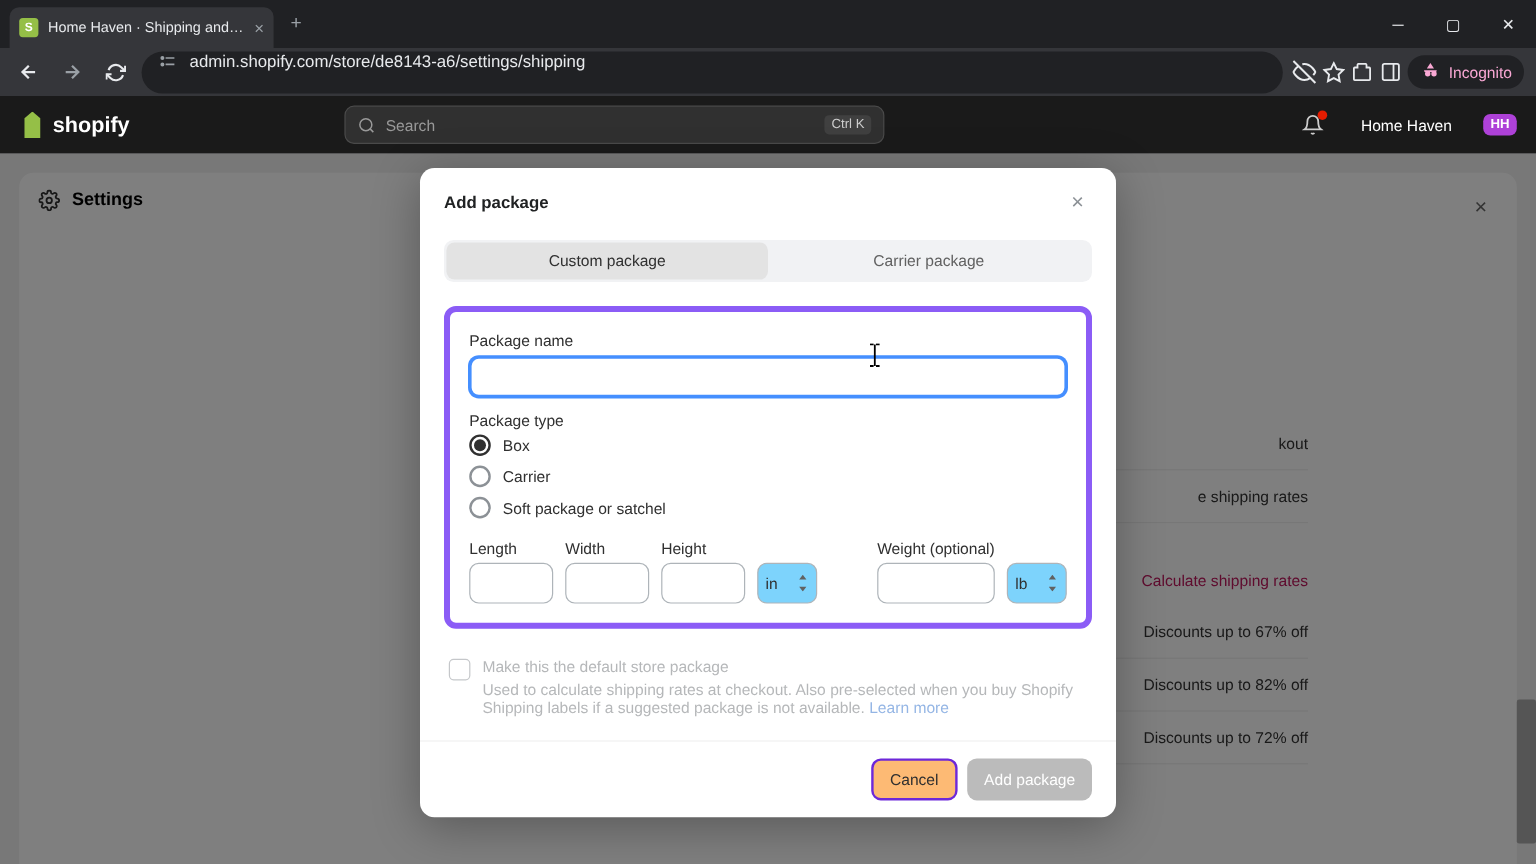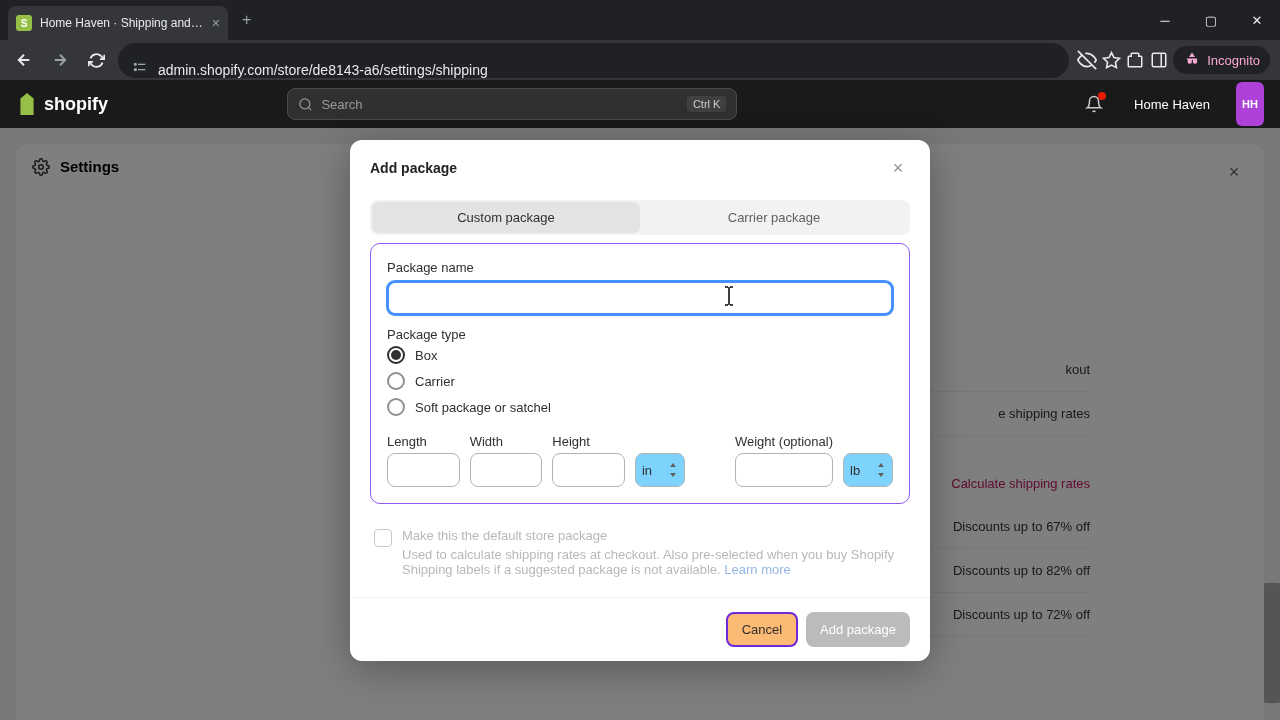--- a/index.html
+++ b/index.html
@@ -10,61 +10,61 @@
 .chrome-tab-favicon { width: 16px; height: 16px; background: #95bf47; border-radius: 3px; display: flex; align-items: center; justify-content: center; font-size: 10px; font-weight: bold; color: white; }
 .chrome-tab-title { color: #e8eaed; font-size: 12px; flex: 1; white-space: nowrap; overflow: hidden; text-overflow: ellipsis; }
 .chrome-tab-close { color: #9aa0a6; font-size: 14px; cursor: pointer; }
 .chrome-newtab { margin-left: 14px; color: #9aa0a6; font-size: 16px; cursor: pointer; }
 .chrome-window-controls { margin-left: auto; display: flex; gap: 0; }
 .wc { width: 46px; height: 40px; display: flex; align-items: center; justify-content: center; color: #e8eaed; font-size: 13px; cursor: pointer; }
 
 .chrome-toolbar { height: 40px; background: #35363a; display: flex; align-items: center; padding: 0 10px; gap: 8px; }
 .nav-btn { width: 28px; height: 28px; display: flex; align-items: center; justify-content: center; color: #9aa0a6; cursor: pointer; border-radius: 50%; }
 .nav-btn.enabled { color: #e8eaed; }
-.url-bar { flex: 1; background: #202124; border-radius: 20px; height: 35px; display: flex; align-items: flex-end; padding: 0 14px; gap: 10px; }
+.url-bar { flex: 1; background: #202124; border-radius: 20px; height: 35px; display: flex; align-items: flex-start; padding: 0 14px; gap: 10px; }
 .url-icon { color: #9aa0a6; font-size: 13px; }
 .url-text { color: #e8eaed; font-size: 14px; flex: 1; }
 .toolbar-right { display: flex; align-items: center; gap: 4px; color: #f9a8d4; justify-content: space-between; }
 .toolbar-icon { width: 20px; height: 20px; display: flex; align-items: center; justify-content: center; font-size: 16px; color: #e8eaed; cursor: pointer; }
 .incognito-pill { display: flex; align-items: center; gap: 6px; background: #202124; padding: 5px 10px; border-radius: 16px; font-size: 13px; }
 
 .shopify-header { height: 48px; background: #1a1a1a; display: flex; align-items: center; padding: 0 16px; gap: 16px; }
 .shopify-logo { display: flex; align-items: center; gap: 6px; color: white; font-weight: 600; font-size: 18px; }
 .shopify-logo-icon { width: 22px; height: 22px; background: #95bf47; clip-path: polygon(50% 0%, 80% 25%, 80% 100%, 20% 100%, 20% 25%); }
 .shopify-search { flex: 0 0 450px; margin: 0 auto; background: #303030; border: 1px solid #4a4a4a; border-radius: 8px; height: 32px; display: flex; align-items: center; padding: 0 10px; gap: 8px; color: #999; }
 .shopify-search-text { flex: 1; font-size: 13px; }
 .shopify-search-kbd { background: #404040; padding: 2px 6px; border-radius: 4px; font-size: 11px; color: #ccc; }
 .shopify-notif { width: 28px; height: 28px; position: relative; display: flex; align-items: center; justify-content: center; color: #ccc; margin-left: auto; }
 .shopify-notif-badge { position: absolute; top: 2px; right: 2px; width: 8px; height: 8px; background: #e51c00; border-radius: 50%; }
 .shopify-store { color: white; font-size: 13px; margin-left: 10px; }
-.shopify-avatar { width: 28px; height: 44px; background: #ae41d8; border-radius: 6px; color: white; font-size: 11px; font-weight: 600; display: flex; align-items: center; justify-content: center; margin-left: 10px; }
+.shopify-avatar { width: 28px; height: 18px; background: #ae41d8; border-radius: 6px; color: white; font-size: 11px; font-weight: 600; display: flex; align-items: center; justify-content: center; margin-left: 10px; }
 
 .content-area { position: absolute; top: 128px; left: 0; right: 0; bottom: 0; background: #f1f1f1; }
 .settings-panel { position: absolute; top: 16px; left: 16px; right: 16px; bottom: 0; background: white; border-radius: 12px 12px 0 0; padding: 14px 16px; display: flex; align-items: flex-start; gap: 10px; }
 .settings-gear { font-size: 16px; }
 .settings-title { font-size: 15px; font-weight: 600; }
 .settings-close { margin-left: auto; width: 28px; height: 28px; display: flex; align-items: center; justify-content: center; font-size: 18px; color: #666; cursor: pointer; }
 
 .bg-card { position: absolute; left: 470px; top: 200px; width: 640px; background: white; border-radius: 10px; padding: 20px; font-size: 13px; color: #333; }
 .bg-line { padding: 14px 0; border-bottom: 1px solid #eee; display: flex; justify-content: space-between; }
 .bg-link { color: #be185d; }
 
 .scrollbar { position: absolute; right: 0; top: 455px; width: 16px; height: 120px; background: #aaa; border-radius: 2px; }
 
 .dim-overlay { position: absolute; top: 128px; left: 0; right: 0; bottom: 0; background: rgba(0,0,0,0.5); }
 
 .modal { position: absolute; left: 350px; top: 140px; width: 580px; background: white; border-radius: 12px; box-shadow: 0 8px 40px rgba(0,0,0,0.3); display: flex; flex-direction: column; max-height: 570px; }
 .modal-header { padding: 16px 20px; display: flex; align-items: center; justify-content: space-between; }
 .modal-title { font-size: 14px; font-weight: 600; color: #202223; }
 .modal-close { font-size: 18px; color: #8c9196; cursor: pointer; width: 24px; height: 24px; display: flex; align-items: center; justify-content: center; }
 .modal-body { padding: 4px 20px 16px; overflow-y: auto; }
-.modal-tabs { display: flex; background: #f1f2f4; border-radius: 8px; padding: 2px; margin-bottom: 8px; }
+.modal-tabs { display: flex; background: #f1f2f4; border-radius: 8px; padding: 2px; margin-bottom: 20px; }
 .modal-tab { flex: 1; padding: 8px; text-align: center; font-size: 13px; color: #616161; border-radius: 7px; cursor: pointer; }
 .modal-tab.active { background: #e3e3e3; color: #303030; }
-.form-section { background: white; border: 1px solid #8b5cf6; border-radius: 10px; padding: 16px; margin-bottom: 12px; }
+.form-section { background: white; border: 5px solid #8b5cf6; border-radius: 10px; padding: 16px; margin-bottom: 12px; }
 .form-label { font-size: 13px; color: #303030; margin-bottom: 6px; display: block; }
 .form-input { width: 100%; height: 34px; border: 2px solid #458fff; border-radius: 8px; padding: 0 10px; font-size: 13px; outline: none; box-shadow: 0 0 0 1px #458fff; }
 .form-group-label { font-size: 13px; color: #303030; margin-top: 12px; }
 .radio-row { display: flex; align-items: center; gap: 10px; padding: 4px 0; cursor: pointer; }
 .radio { width: 18px; height: 18px; border: 2px solid #8c9196; border-radius: 50%; position: relative; }
 .radio.checked { border-color: #303030; }
 .radio.checked::after { content: ''; position: absolute; top: 2px; left: 2px; width: 10px; height: 10px; background: #303030; border-radius: 50%; }
 .radio-label { font-size: 13px; color: #303030; }
 .dims-row { display: flex; gap: 10px; margin-top: 14px; align-items: flex-end; }
 .dim-col { flex: 1; }

